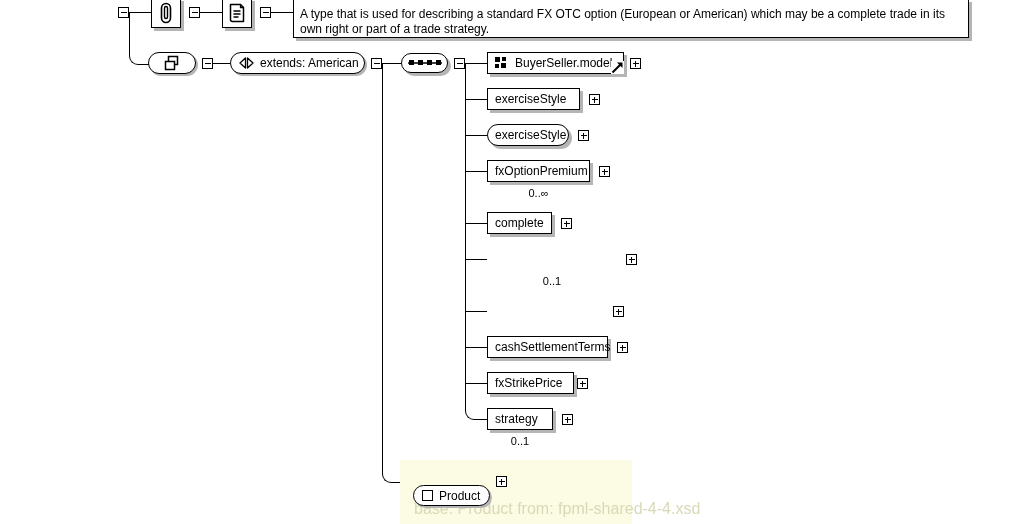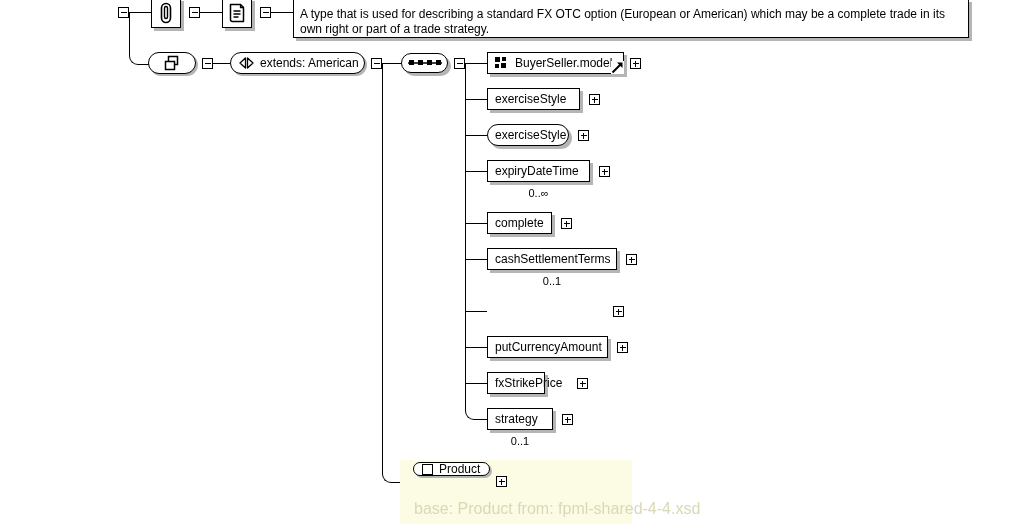--- a/index.html
+++ b/index.html
@@ -304,64 +304,61 @@
   <div class="expander plus" style="left:589px; top:94px;"></div>
 
   <div class="line-h" style="left:465px; top:135px; width:22px;"></div>
   <div class="node-box" style="left:487px; top:124px; width:82px;border-radius:11px;">
     <span class="lbl">exerciseStyle</span>
   </div>
   <div class="expander plus" style="left:578px; top:130px;"></div>
 
   <div class="line-h" style="left:465px; top:171px; width:22px;"></div>
   <div class="node-box" style="left:487px; top:160px; width:103px;">
-    <span class="lbl">expiryDateTime</span>
+    <span class="lbl">fxOptionPremium</span>
   </div>
   <div class="expander plus" style="left:599px; top:166px;"></div>
   <div class="card" style="left:487px; top:188px; width:103px;">0..∞</div>
 
   <div class="line-h" style="left:465px; top:223px; width:22px;"></div>
   <div class="node-box" style="left:487px; top:212px; width:65px;">
     <span class="lbl">complete</span>
   </div>
   <div class="expander plus" style="left:561px; top:218px;"></div>
 
   <div class="line-h" style="left:465px; top:259px; width:22px;"></div>
-  <div class="node-box" style="left:487px; top:248px; width:130px;">
-    <span class="lbl">cashSettlementTerms</span>
-  </div>
   <div class="expander plus" style="left:626px; top:254px;"></div>
   <div class="card" style="left:487px; top:276px; width:130px;">0..1</div>
 
   <div class="line-h" style="left:465px; top:311px; width:22px;"></div>
   <div class="expander plus" style="left:613px; top:306px;"></div>
 
   <div class="line-h" style="left:465px; top:347px; width:22px;"></div>
   <div class="node-box" style="left:487px; top:336px; width:121px;">
-    <span class="lbl">putCurrencyAmount</span>
+    <span class="lbl">cashSettlementTerms</span>
   </div>
   <div class="expander plus" style="left:617px; top:342px;"></div>
 
   <div class="line-h" style="left:465px; top:383px; width:22px;"></div>
-  <div class="node-box" style="left:487px; top:372px; width:58px;">
+  <div class="node-box" style="left:487px; top:372px; width:87px;">
     <span class="lbl">fxStrikePrice</span>
   </div>
   <div class="expander plus" style="left:577px; top:378px;"></div>
 
   <div class="elbow" style="left:465px; top:405px; width:22px; height:14px;"></div>
   <div class="node-box" style="left:487px; top:408px; width:66px;">
     <span class="lbl">strategy</span>
   </div>
   <div class="expander plus" style="left:562px; top:414px;"></div>
   <div class="card" style="left:487px; top:436px; width:66px;">0..1</div>
 
   <div class="base-panel" style="left:400px; top:460px; width:232px; height:64px;">
     <div class="base-note">base: Product from: fpml-shared-4-4.xsd</div>
   </div>
 
-  <div class="node-oct" style="left:413px; top:462px; width:77px; height:14px;">
+  <div class="node-oct" style="left:413px; top:485px; width:77px; height:21px;">
     <span class="glyph-square"></span>
     <span class="lbl">Product</span>
   </div>
 
   <div class="expander plus" style="left:496px; top:476px;"></div>
 
 </div>
 
 </body></html>

